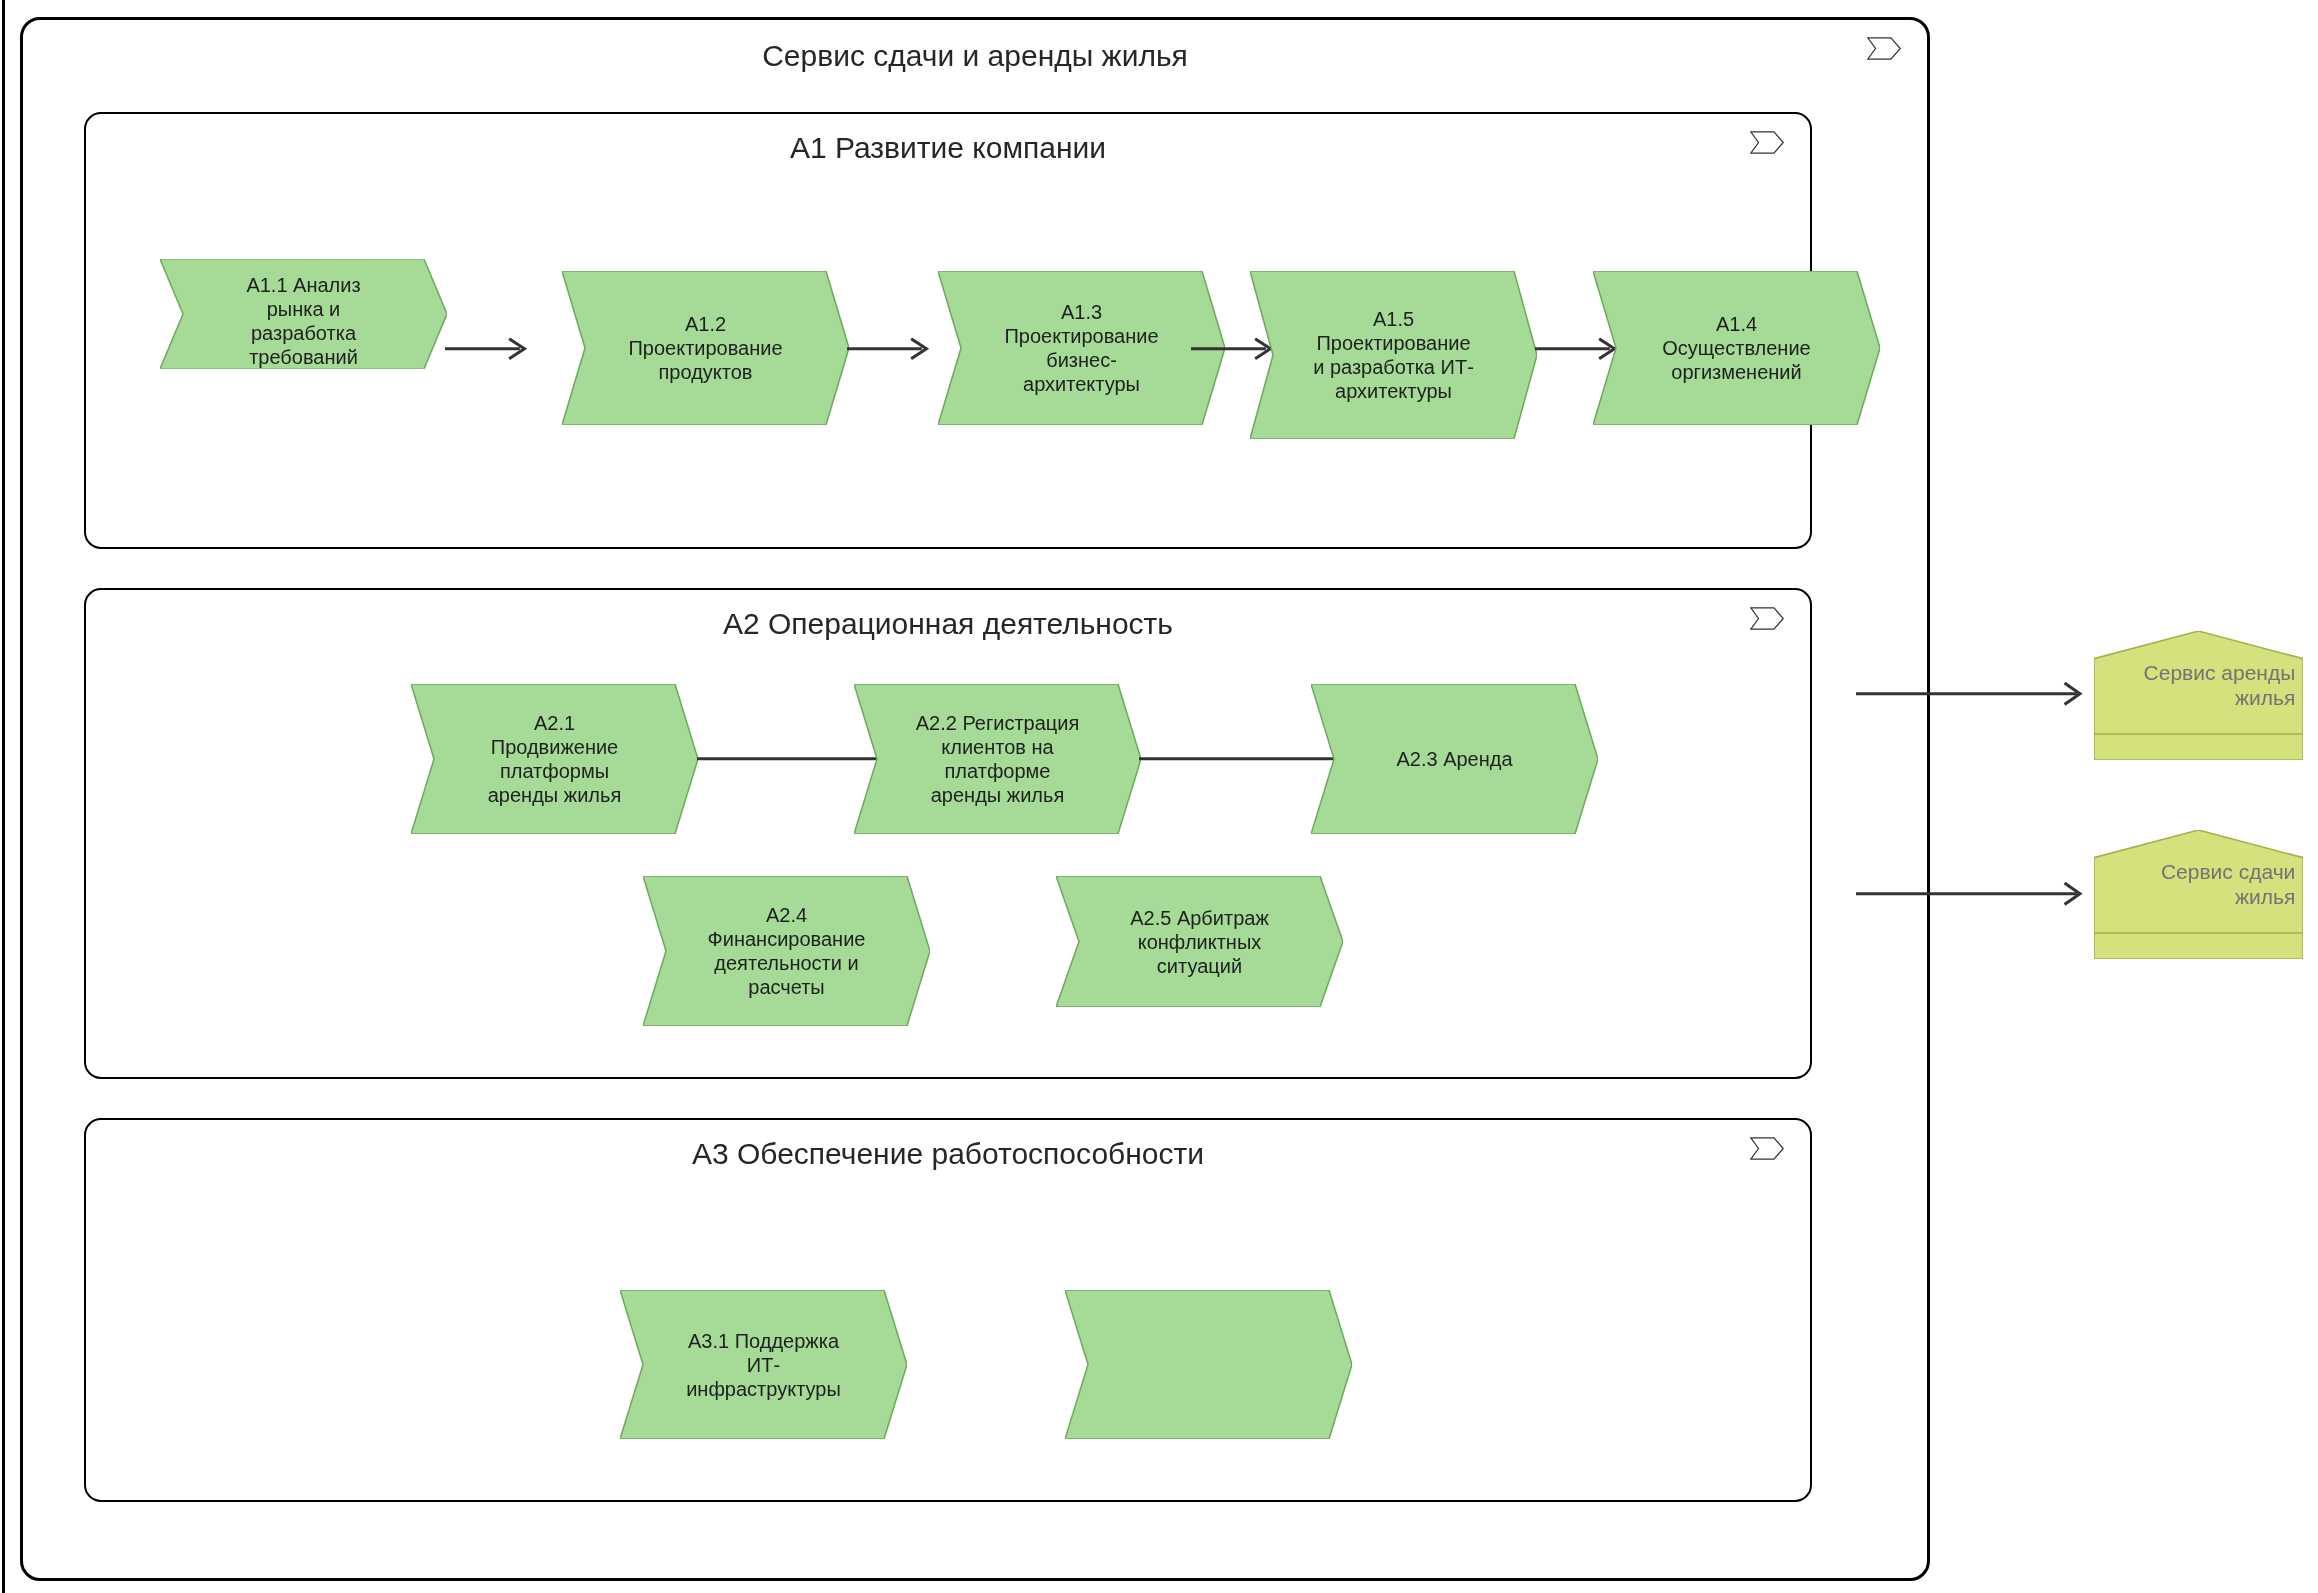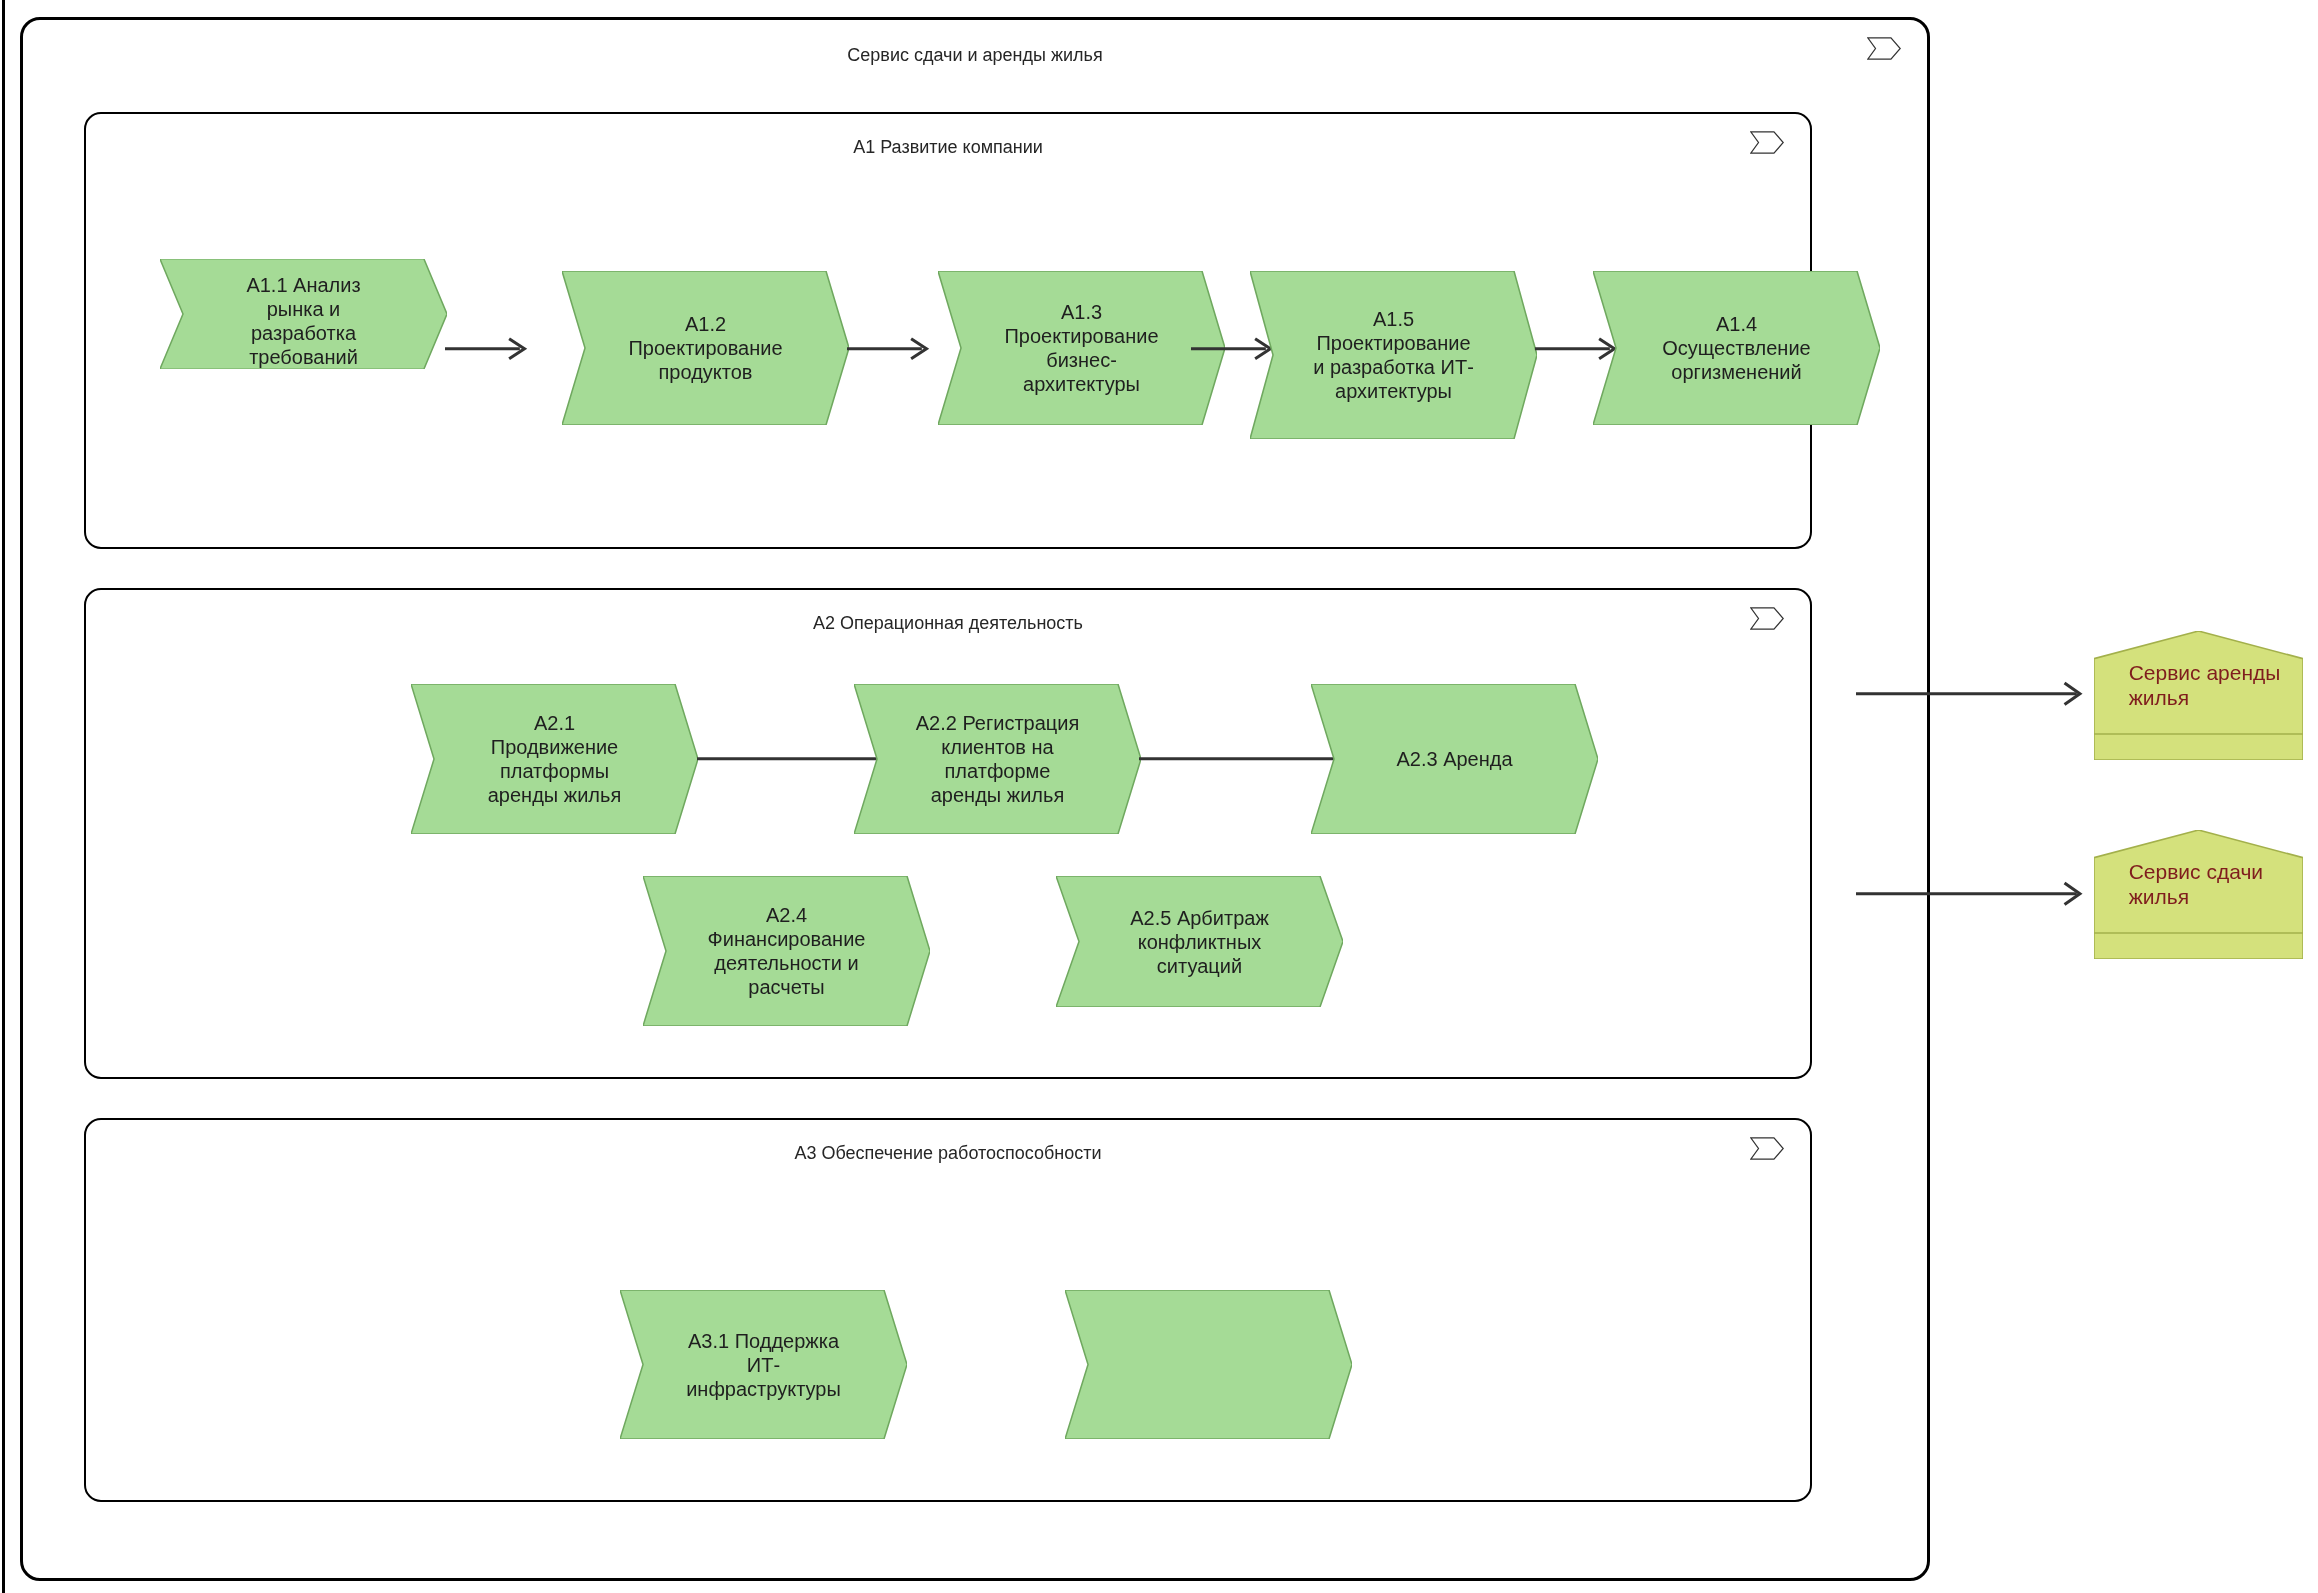--- a/index.html
+++ b/index.html
@@ -29,21 +29,21 @@
     border:2.3px solid #000000;
     border-radius:17px;
     background:#ffffff;
   }
   .group.outer{ border-width:3.1px; border-radius:20px; }
 
   .group-title{
     position:absolute;
     left:0; right:0;
     text-align:center;
-    font-size:18px;
+    font-size:30px;
     line-height:31px;
     color:#262626;
     white-space:nowrap;
   }
   .outer > .group-title{ top:20px; }
   .sub > .group-title{ top:18.4px;text-align:center; }
 
   
   .proc-badge{
     position:absolute;
@@ -87,28 +87,27 @@
   .svc svg{
     position:absolute;
     left:0; top:0;
     width:100%; height:100%;
   }
   .svc .lbl{
     position:absolute;
     left:0; right:0;
     top:29px;
     z-index:2;
-    text-align:left;
+    text-align:right;
     font-size:21px;
     line-height:25px;
-    color:#7f1d1d;
+    color:#737373;
     white-space:pre-line;
     padding:0 7.7px;
     box-sizing:border-box;
-    margin-left:27px;
   }
 
   
   .conn{
     position:absolute;
     pointer-events:none;
   }
   .conn svg{ display:block; width:100%; height:100%; overflow:visible; }
 </style>
 </head>

